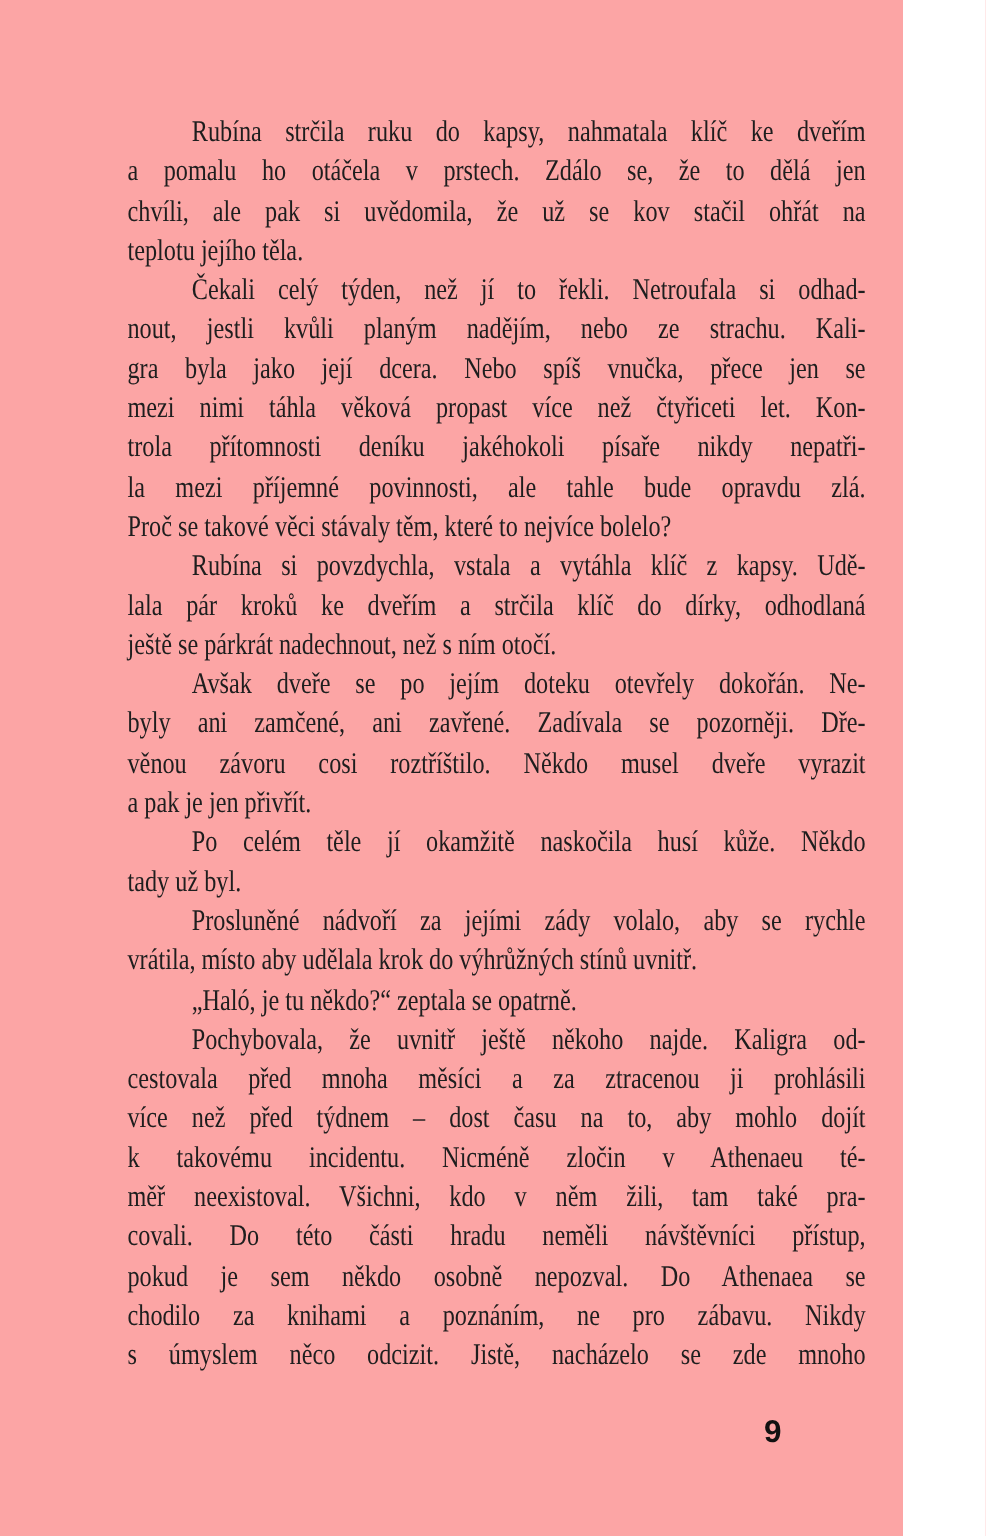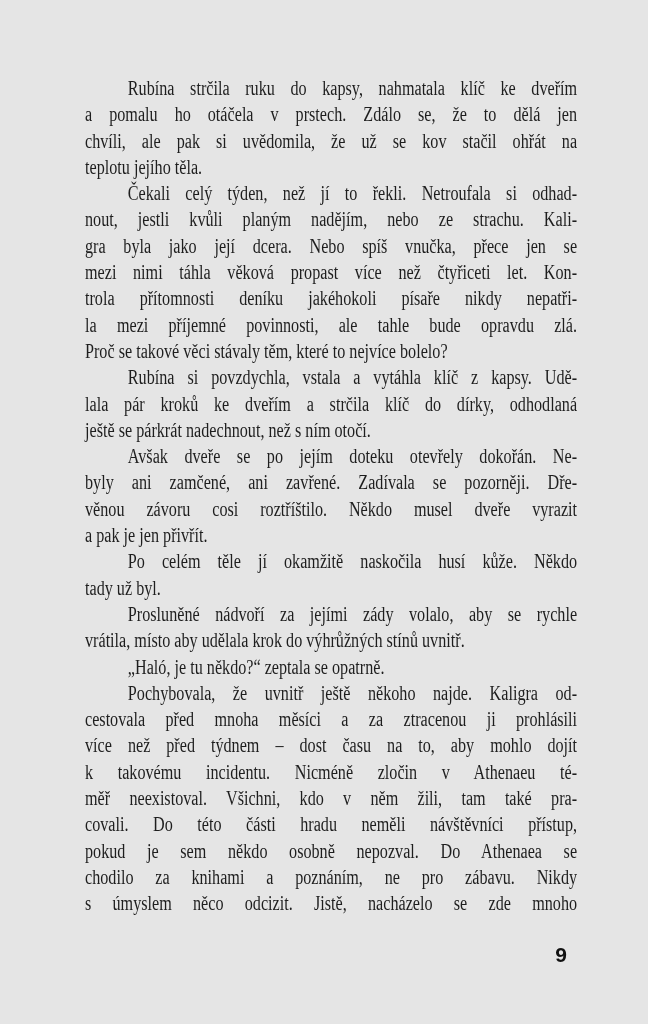--- a/index.html
+++ b/index.html
@@ -2,23 +2,23 @@
 <html><head>
 <meta charset="utf-8">
 <style>
   html, body {
     margin: 0;
     padding: 0;
     background: #ffffff;
   }
   .page {
     position: relative;
-    width: 648px;
+    width: 602px;
     height: 1024px;
-    background: #e5e5e5;
+    background: #fca5a5;
     overflow: hidden;
   }
   .text-block {
     position: absolute;
     left: 85px;
     top: 75px;
     width: 609px;              
     transform: scaleX(0.808);  
     transform-origin: left top;
   }

